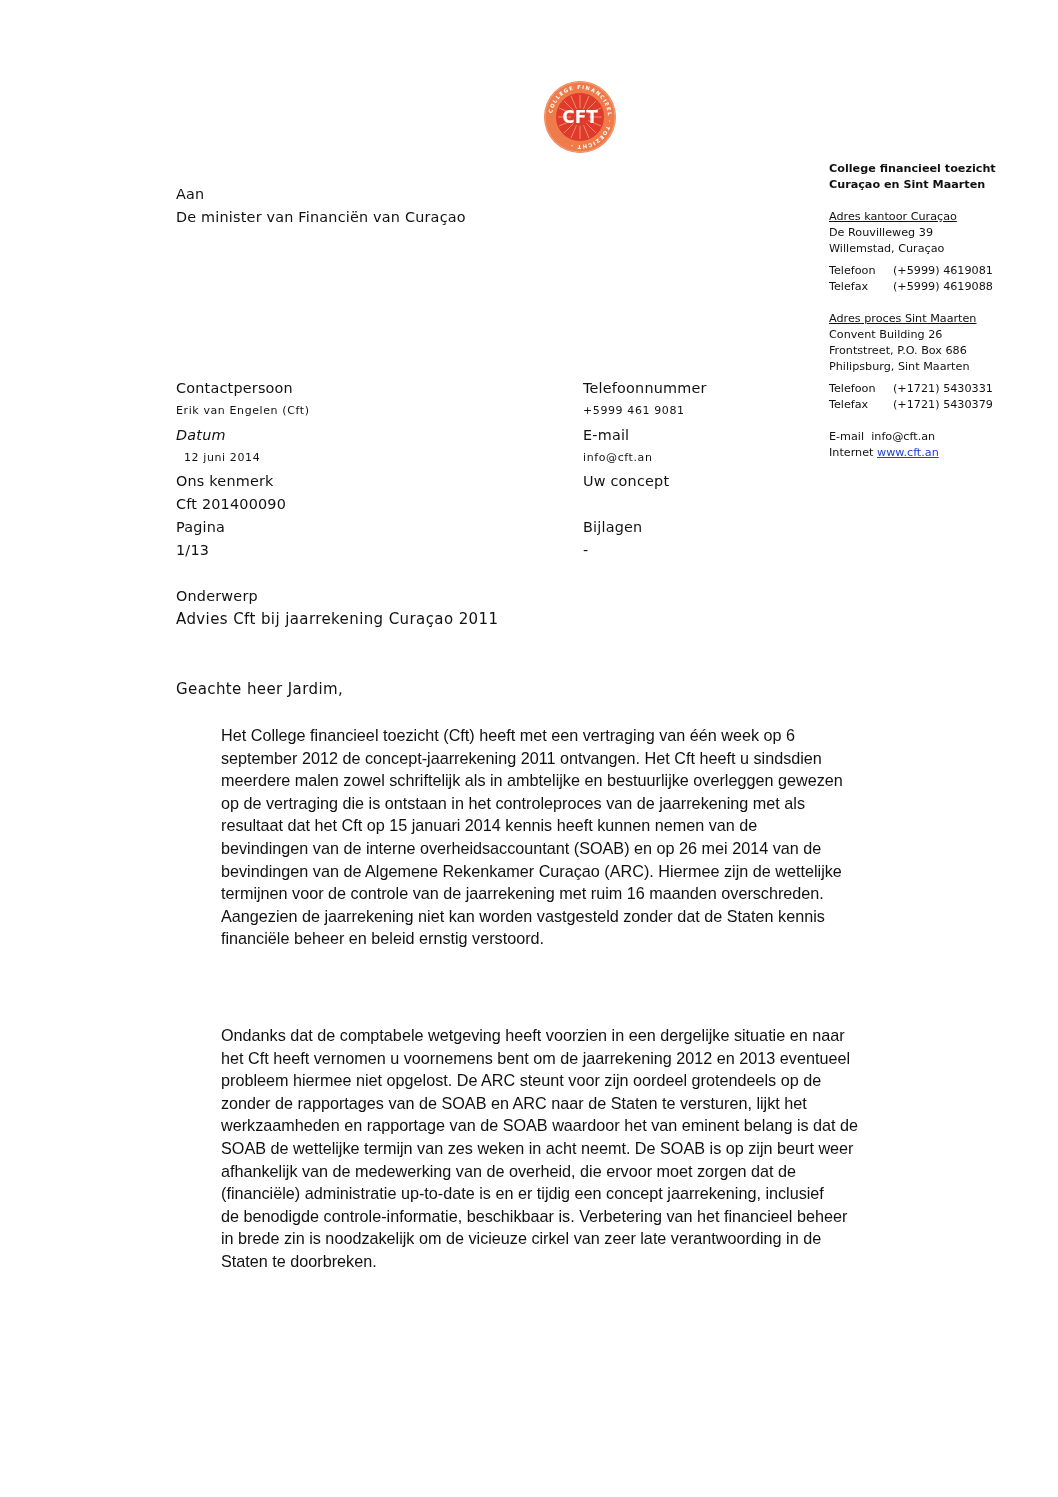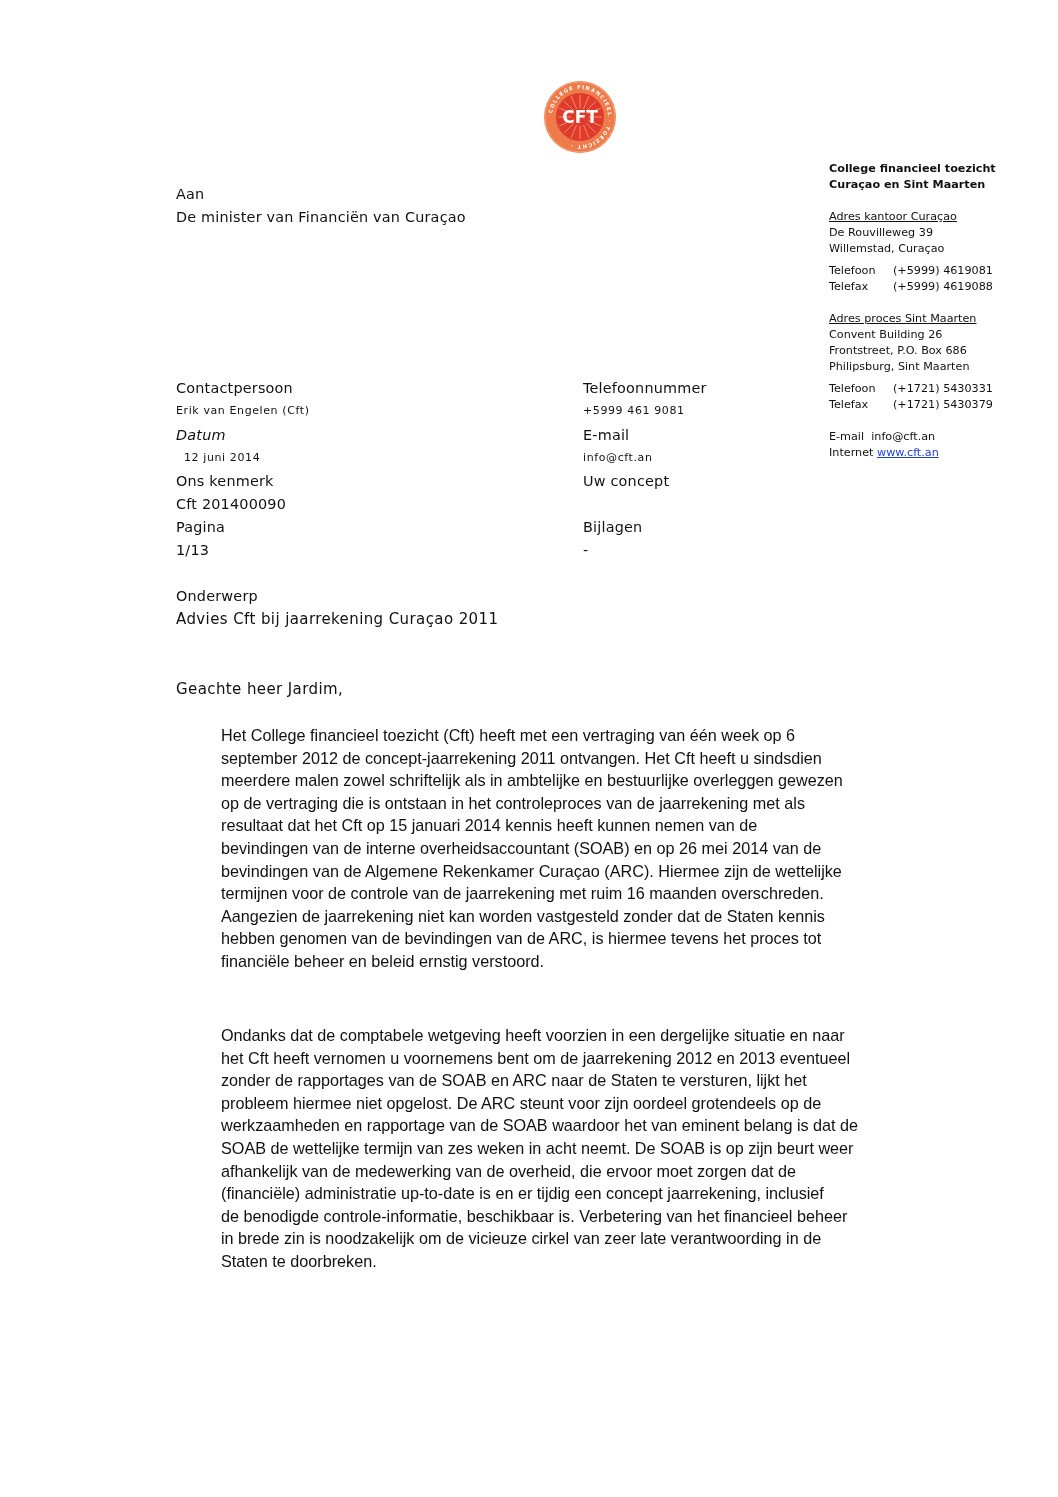--- a/index.html
+++ b/index.html
@@ -194,29 +194,28 @@
 <div class="body-para" style="top:724px;">
   <span class="line">Het College financieel toezicht (Cft) heeft met een vertraging van één week op 6</span>
   <span class="line">september 2012 de concept-jaarrekening 2011 ontvangen. Het Cft heeft u sindsdien</span>
   <span class="line">meerdere malen zowel schriftelijk als in ambtelijke en bestuurlijke overleggen gewezen</span>
   <span class="line">op de vertraging die is ontstaan in het controleproces van de jaarrekening met als</span>
   <span class="line">resultaat dat het Cft op 15 januari 2014 kennis heeft kunnen nemen van de</span>
   <span class="line">bevindingen van de interne overheidsaccountant (SOAB) en op 26 mei 2014 van de</span>
   <span class="line">bevindingen van de Algemene Rekenkamer Curaçao (ARC). Hiermee zijn de wettelijke</span>
   <span class="line">termijnen voor de controle van de jaarrekening met ruim 16 maanden overschreden.</span>
   <span class="line">Aangezien de jaarrekening niet kan worden vastgesteld zonder dat de Staten kennis</span>
-  <span class="line">hebben genomen van de bevindingen van de ARC, is hiermee tevens het proces tot</span>
   <span class="line">financiële beheer en beleid ernstig verstoord.</span>
 </div>
 
 <div class="body-para" style="top:1024px;">
   <span class="line">Ondanks dat de comptabele wetgeving heeft voorzien in een dergelijke situatie en naar</span>
   <span class="line">het Cft heeft vernomen u voornemens bent om de jaarrekening 2012 en 2013 eventueel</span>
+  <span class="line">probleem hiermee niet opgelost. De ARC steunt voor zijn oordeel grotendeels op de</span>
   <span class="line">zonder de rapportages van de SOAB en ARC naar de Staten te versturen, lijkt het</span>
-  <span class="line">probleem hiermee niet opgelost. De ARC steunt voor zijn oordeel grotendeels op de</span>
   <span class="line">werkzaamheden en rapportage van de SOAB waardoor het van eminent belang is dat de</span>
   <span class="line">SOAB de wettelijke termijn van zes weken in acht neemt. De SOAB is op zijn beurt weer</span>
   <span class="line">afhankelijk van de medewerking van de overheid, die ervoor moet zorgen dat de</span>
   <span class="line">(financiële) administratie up-to-date is en er tijdig een concept jaarrekening, inclusief</span>
   <span class="line">de benodigde controle-informatie, beschikbaar is. Verbetering van het financieel beheer</span>
   <span class="line">in brede zin is noodzakelijk om de vicieuze cirkel van zeer late verantwoording in de</span>
   <span class="line">Staten te doorbreken.</span>
 </div>
 
 </body></html>

